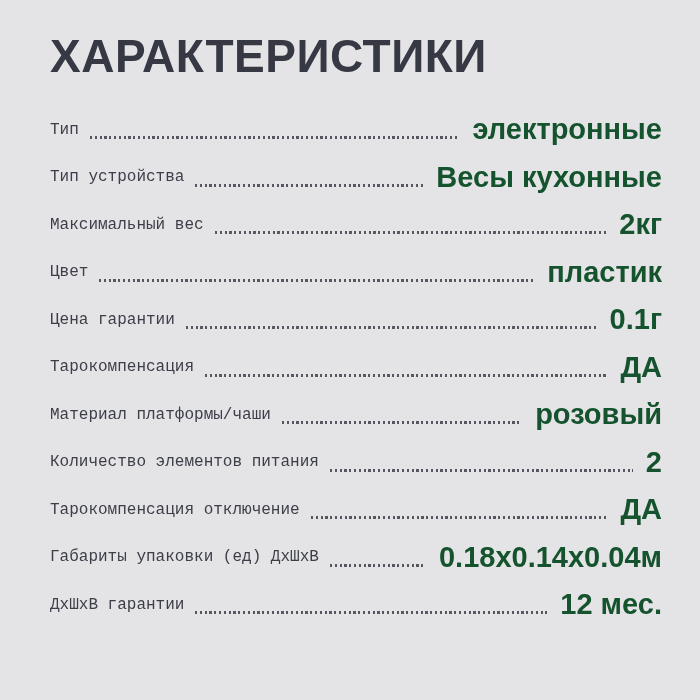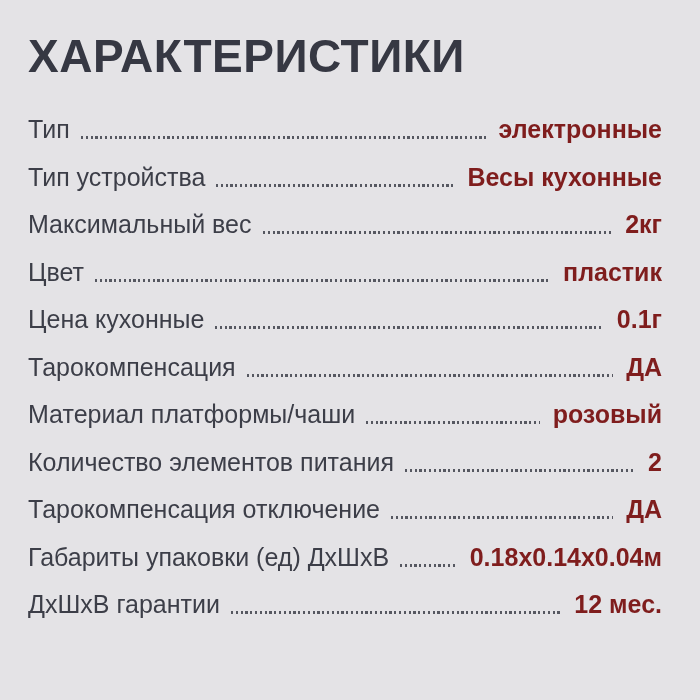--- a/index.html
+++ b/index.html
@@ -10,60 +10,61 @@
     width: 700px;
     height: 700px;
     background: #e4e3e6;
     font-family: "Liberation Sans", sans-serif;
     overflow: hidden;
   }
   .container {
     box-sizing: border-box;
     width: 700px;
     height: 700px;
-    padding: 30px 38px 0 28px;
+    padding: 30px 38px 0 50px;
   }
   .page-title {
     margin: 0 0 23px 0;
     font-size: 46px;
     line-height: 1.15;
     font-weight: 700;
     color: #363843;
     letter-spacing: 0.5px;
   }
   .spec-list {
     display: block;
   }
   .spec-row {
     height: 47.5px;
     display: flex;
     align-items: center;
   }
   .spec-label {
-    font-size: 25px;
+    font-size: 16px;
     color: #3c3e48;
     white-space: nowrap;
     flex: 0 0 auto;
+    font-family: Liberation Mono, monospace;
   }
   .dots {
     flex: 1 1 auto;
     height: 3px;
     margin: 0 13px 0 11px;
     position: relative;
     top: 8px;
     background-image: repeating-linear-gradient(
       90deg,
       #565861 0px, #565861 2.2px,
       transparent 2.2px, transparent 4.8px
     );
   }
   .spec-value {
-    font-size: 25px;
+    font-size: 29px;
     font-weight: 700;
-    color: #7f1d1d;
+    color: #14532d;
     white-space: nowrap;
     flex: 0 0 auto;
     text-align: right;
   }
 </style>
 </head>
 <body>
 
 <div class="container">
   <h1 class="page-title">ХАРАКТЕРИСТИКИ</h1>
@@ -87,21 +88,21 @@
     <span class="spec-value">2кг</span>
   </div>
 
   <div class="spec-row">
     <span class="spec-label">Цвет</span>
     <span class="dots"></span>
     <span class="spec-value">пластик</span>
   </div>
 
   <div class="spec-row">
-    <span class="spec-label">Цена кухонные</span>
+    <span class="spec-label">Цена гарантии</span>
     <span class="dots"></span>
     <span class="spec-value">0.1г</span>
   </div>
 
   <div class="spec-row">
     <span class="spec-label">Тарокомпенсация</span>
     <span class="dots"></span>
     <span class="spec-value">ДА</span>
   </div>
 

